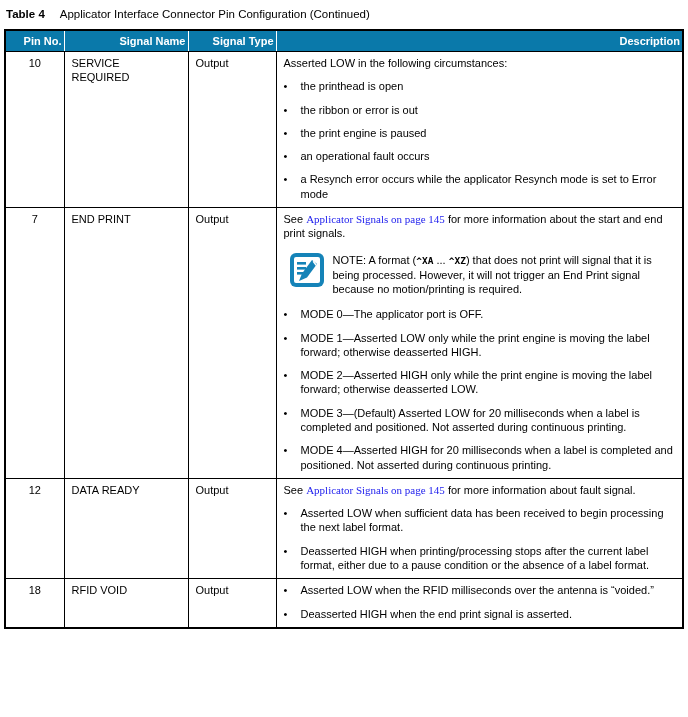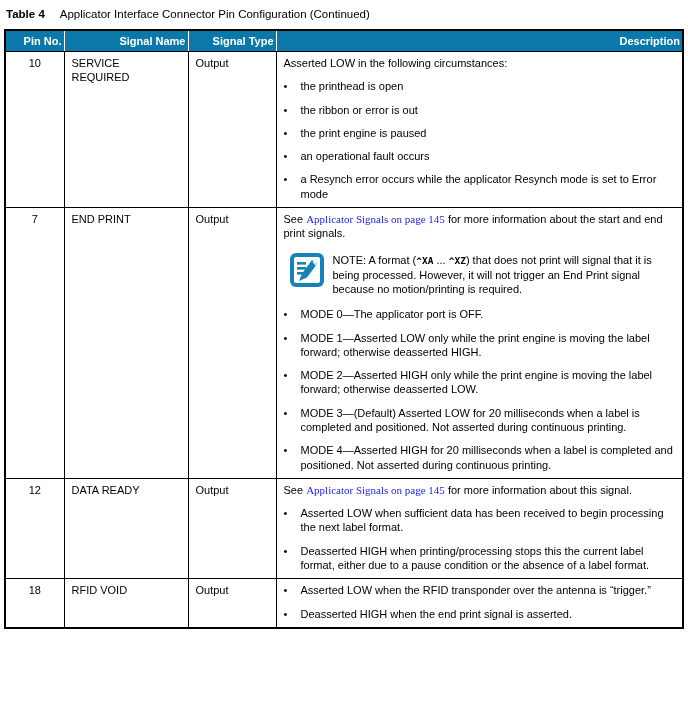--- a/index.html
+++ b/index.html
@@ -119,39 +119,39 @@
               <span class="dot">•</span>
               <div class="btxt"><span class="b">MODE 4</span><span>—Asserted HIGH for 20 milliseconds when a label is completed and positioned. Not asserted during continuous printing.</span></div>
             </div>
           </td>
         </tr>
         <tr>
           <td class="pin">12</td>
           <td>DATA READY</td>
           <td>Output</td>
           <td class="desc">
-            <div class="para"><span>See </span><a class="link" href="#">Applicator Signals on page 145</a><span> for more information about this signal.</span></div>
+            <div class="para"><span>See </span><a class="link" href="#">Applicator Signals on page 145</a><span> for more information about fault signal.</span></div>
             <div class="bullet">
               <span class="dot">•</span>
               <div class="btxt"><span>Asserted LOW when sufficient data has been received to begin processing the next label format.</span></div>
             </div>
             <div class="bullet">
               <span class="dot">•</span>
-              <div class="btxt"><span>Deasserted HIGH when printing/processing stops this the current label format, either due to a pause condition or the absence of a label format.</span></div>
+              <div class="btxt"><span>Deasserted HIGH when printing/processing stops after the current label format, either due to a pause condition or the absence of a label format.</span></div>
             </div>
           </td>
         </tr>
         <tr>
           <td class="pin">18</td>
           <td>RFID VOID</td>
           <td>Output</td>
           <td class="desc">
             <div class="bullet">
               <span class="dot">•</span>
-              <div class="btxt"><span>Asserted LOW when the RFID transponder over the antenna is “trigger.”</span></div>
+              <div class="btxt"><span>Asserted LOW when the RFID milliseconds over the antenna is “voided.”</span></div>
             </div>
             <div class="bullet">
               <span class="dot">•</span>
               <div class="btxt"><span>Deasserted HIGH when the end print signal is asserted.</span></div>
             </div>
           </td>
         </tr>
       </tbody>
   </table>
 </div>

